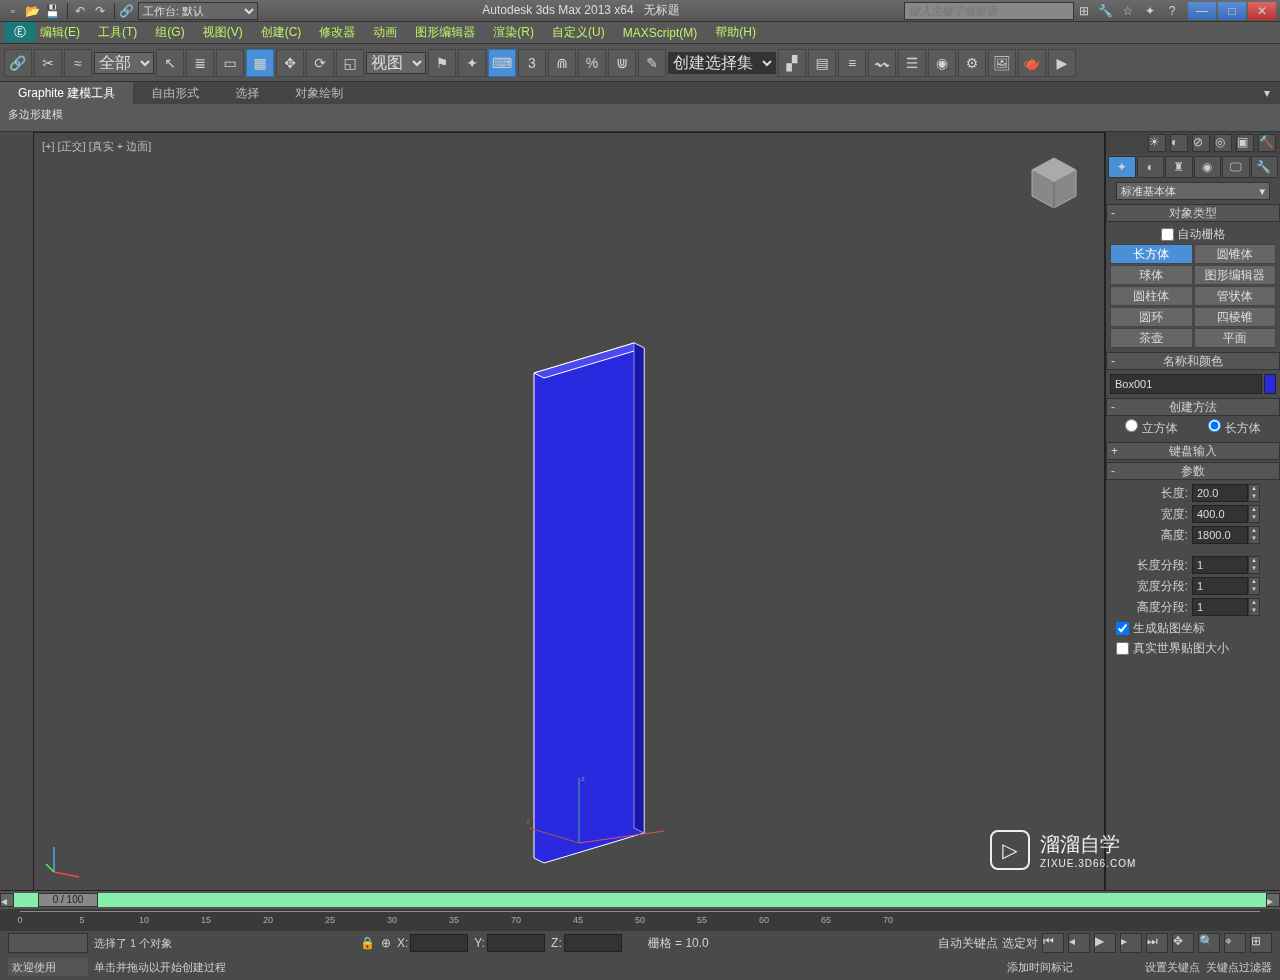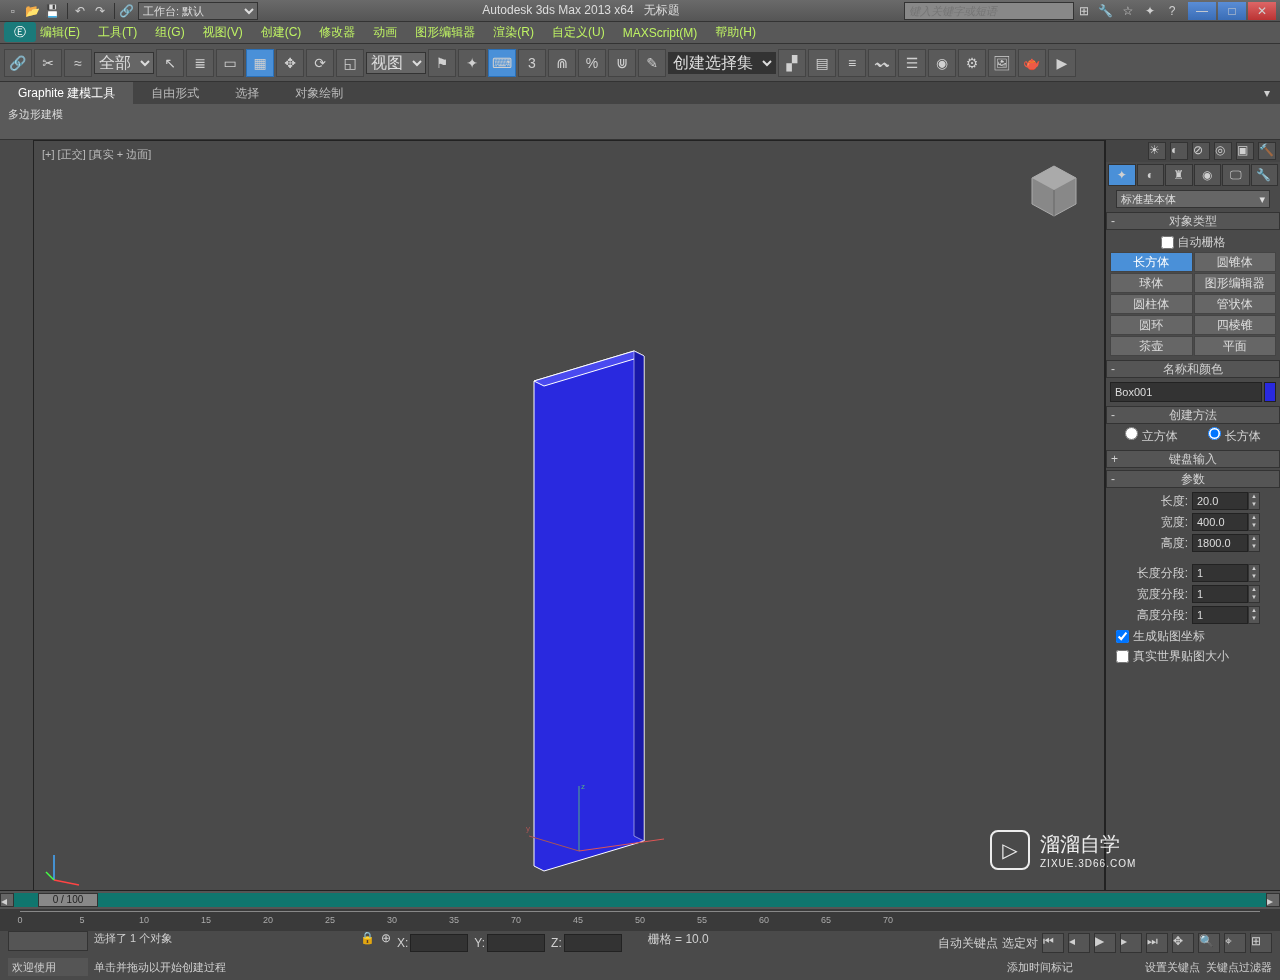--- a/index.html
+++ b/index.html
@@ -31,21 +31,21 @@
 .toolbar select { height: 22px; background: #666; color: #ddd; border: 1px solid #333; font-size: 16px; }
 .toolbar .sel-filter { width: 60px; }
 .toolbar .sel-view { width: 60px; }
 .toolbar .sel-set { width: 108px; background: #333; }
 
 
 .ribbon { height: 22px; background: #444; display: flex; align-items: center; }
 .ribbon-tab { padding: 0 18px; height: 22px; line-height: 22px; cursor: pointer; color: #bbb; font-size: 12px; }
 .ribbon-tab.active { background: #5a5a5a; color: #fff; }
 .ribbon-extra { margin-left: auto; padding-right: 10px; }
-.subribbon { height: 36px; background: #5a5a5a; padding-left: 8px; line-height: 20px; font-size: 11px; color: #ddd; border-bottom: 1px solid #333; }
+.subribbon { height: 28px; background: #5a5a5a; padding-left: 8px; line-height: 20px; font-size: 11px; color: #ddd; border-bottom: 1px solid #333; }
 
 
 .main { display: flex; height: calc(100% - 22px - 22px - 38px - 22px - 20px - 90px); padding-left: 33px; }
 .viewport { flex: 1; background: #4a4a4a; position: relative; border: 1px solid #222; }
 .vp-label { position: absolute; top: 6px; left: 8px; color: #bbb; font-size: 11px; }
 .vp-cube { position: absolute; top: 20px; right: 20px; width: 60px; height: 60px; }
 .box3d { position: absolute; left: 490px; top: 200px; width: 140px; height: 550px; }
 .box3d svg { width: 100%; height: 100%; overflow: visible; }
 .gizmo-small { position: absolute; bottom: 15px; left: 10px; width: 40px; height: 40px; }
 
@@ -72,26 +72,26 @@
 .param-row label { width: 66px; text-align: right; padding-right: 4px; }
 .spinner { display: flex; flex: 1; }
 .spinner input { flex: 1; background: #333; border: 1px solid #222; color: #ddd; height: 18px; padding: 0 4px; font-size: 11px; width: 50px; }
 .spinner .arrows { width: 12px; background: #555; border: 1px solid #333; display: flex; flex-direction: column; }
 .spinner .arrows div { flex: 1; font-size: 6px; text-align: center; line-height: 7px; cursor: pointer; }
 
 
 .bottom { position: absolute; left: 0; right: 0; bottom: 0; height: 90px; background: #4a4a4a; border-top: 1px solid #222; }
 .time-slider { height: 18px; display: flex; align-items: center; background: #555; }
 .time-slider .sb { width: 14px; height: 14px; background: #666; border: 1px solid #333; cursor: pointer; }
-.time-slider .track { flex: 1; height: 14px; background: #0f766e; position: relative; }
+.time-slider .track { flex: 1; height: 14px; background: #86efac; position: relative; }
 .time-slider .thumb { position: absolute; left: 24px; width: 60px; height: 14px; background: #888; border: 1px solid #333; font-size: 10px; text-align: center; color: #222; line-height: 12px; }
 .timeline { height: 22px; background: #3a3a3a; display: flex; align-items: flex-end; padding: 0 20px; position: relative; }
 .timeline .ticks { flex: 1; height: 20px; position: relative; border-top: 1px solid #888; }
 .tick-label { position: absolute; top: 3px; font-size: 9px; color: #aaa; transform: translateX(-50%); }
-.status1 { height: 24px; display: flex; gap: 6px; padding: 0 8px; }
+.status1 { height: 24px; display: flex; align-items: center; gap: 6px; padding: 0 8px; }
 .status1 .mini { width: 80px; height: 20px; background: #555; border: 1px solid #333; }
 .status1 .st-txt { flex: 0 0 260px; font-size: 11px; }
 .status1 .coord { display: flex; align-items: center; gap: 2px; }
 .status1 .coord input { width: 58px; height: 18px; background: #333; border: 1px solid #222; color: #888; font-size: 10px; }
 .status1 .right-ctrl { margin-left: auto; display: flex; gap: 4px; align-items: center; }
 .status1 .nav-btn { width: 22px; height: 20px; background: #555; border: 1px solid #333; cursor: pointer; }
 .status2 { height: 24px; display: flex; align-items: center; gap: 6px; padding: 0 8px; font-size: 11px; }
 .status2 .wel { width: 80px; background: #555; height: 18px; line-height: 18px; padding: 0 4px; overflow: hidden; }
 .status2 .prompt { flex: 1; }
 

